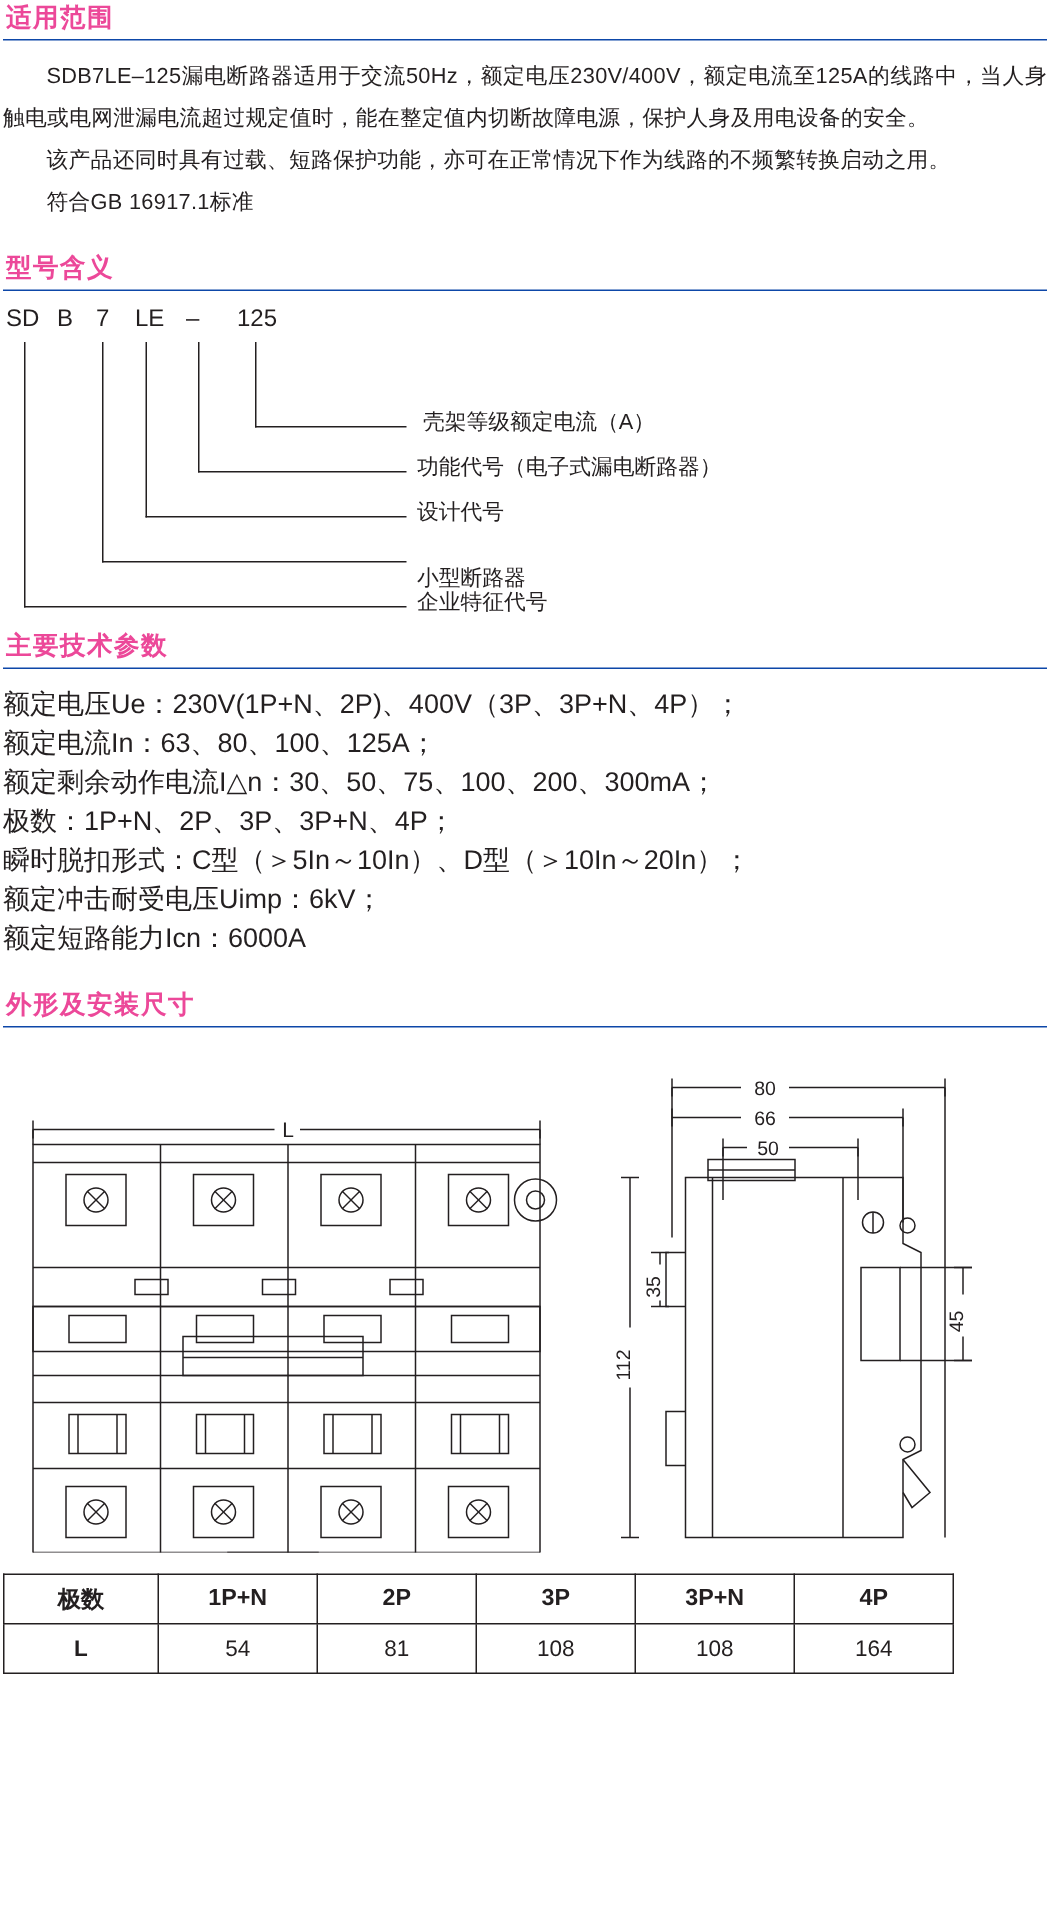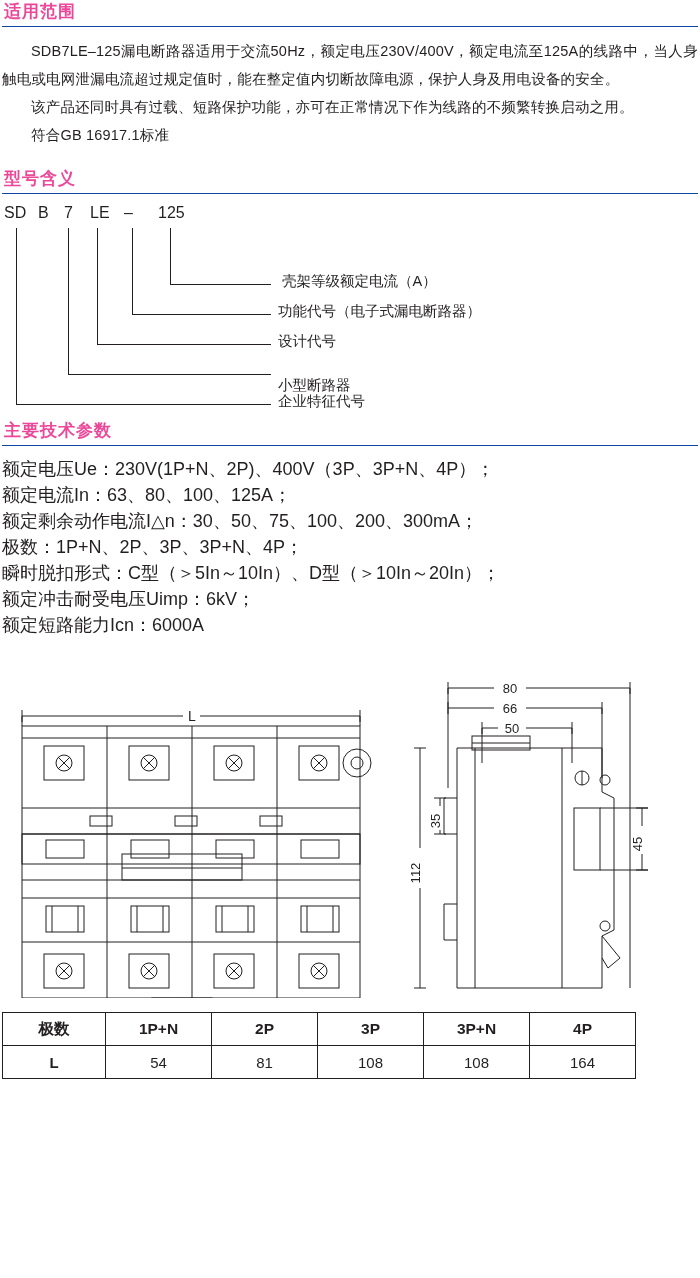--- a/index.html
+++ b/index.html
@@ -145,20 +145,21 @@
     <div class="param-line">额定电压Ue：230V(1P+N、2P)、400V（3P、3P+N、4P）；</div>
     <div class="param-line">额定电流In：63、80、100、125A；</div>
     <div class="param-line">额定剩余动作电流I△n：30、50、75、100、200、300mA；</div>
     <div class="param-line">极数：1P+N、2P、3P、3P+N、4P；</div>
     <div class="param-line">瞬时脱扣形式：C型（＞5In～10In）、D型（＞10In～20In）；</div>
     <div class="param-line">额定冲击耐受电压Uimp：6kV；</div>
     <div class="param-line">额定短路能力Icn：6000A</div>
   </div>
 
   <div class="sec-wrap sp2">
+    <div class="section-head">外形及安装尺寸</div>
 
     <div class="drawing">
       <svg width="698" height="340" viewBox="0 0 698 340">
         <g fill="none" stroke="#231f20" stroke-width="1">
 
           <g>
             <line x1="20" y1="58" x2="181" y2="58"></line>
             <line x1="198" y1="58" x2="358" y2="58"></line>
             <line x1="20" y1="52" x2="20" y2="64"></line>
             <line x1="358" y1="52" x2="358" y2="64"></line>

